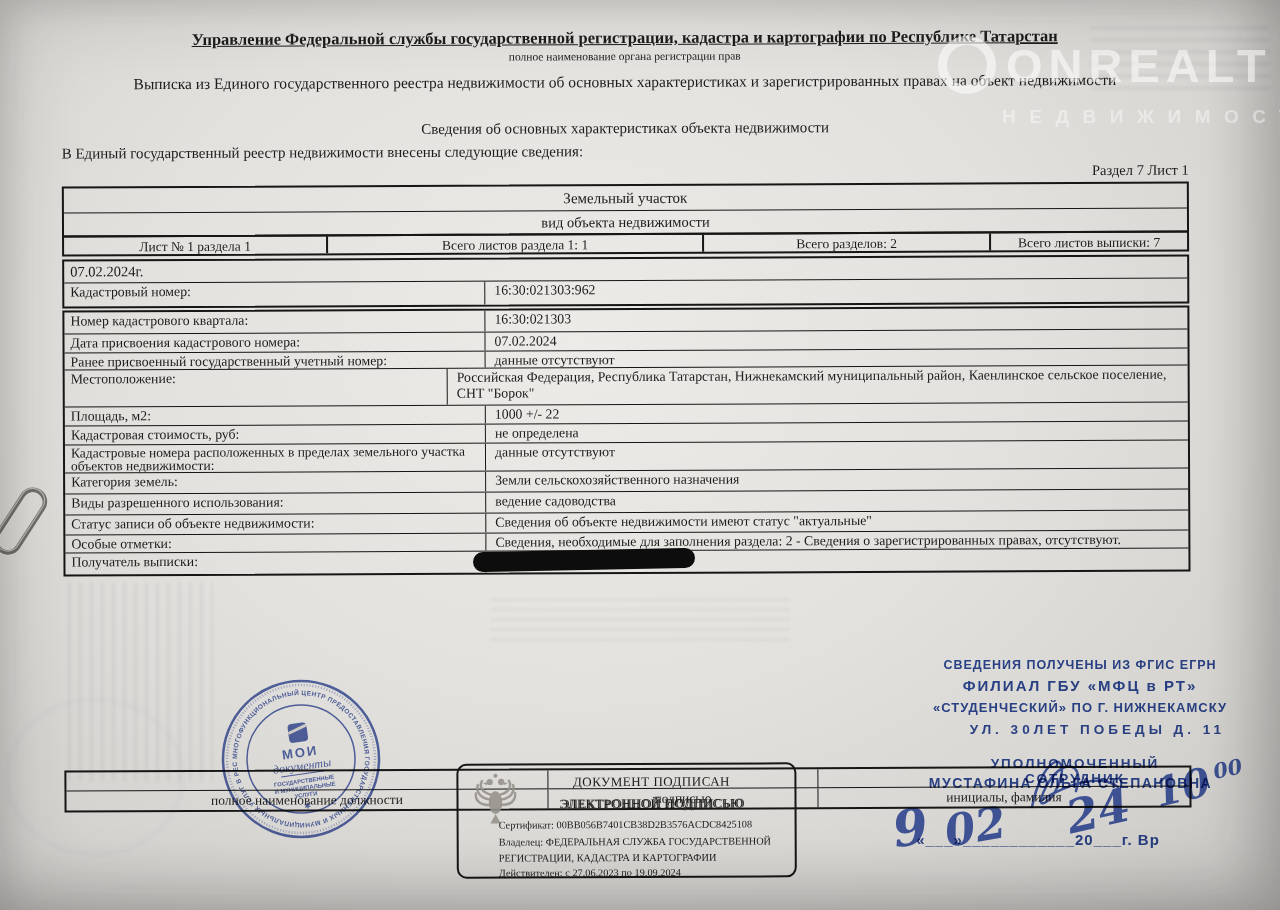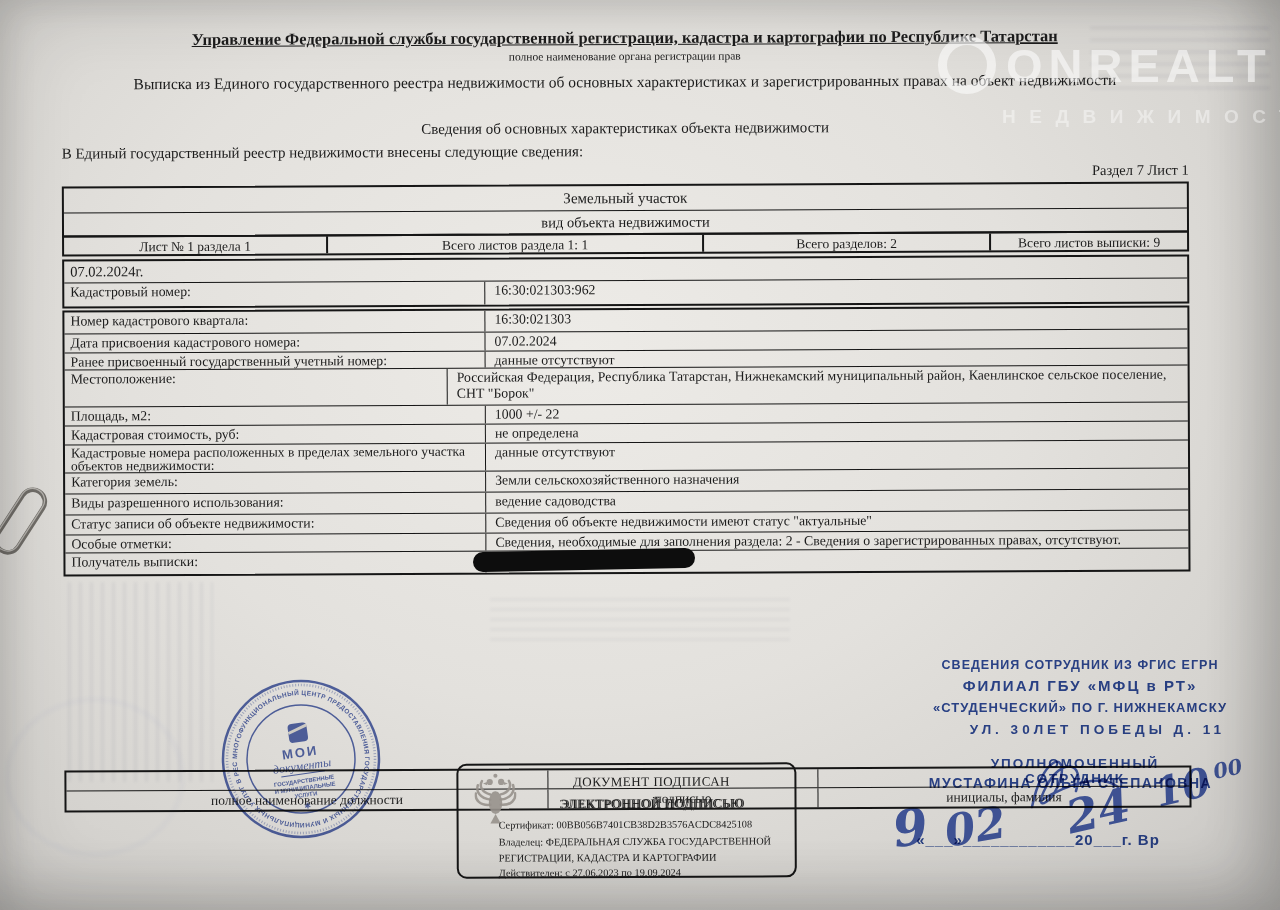--- a/index.html
+++ b/index.html
@@ -102,21 +102,21 @@
 
     <div class="tbox box1">
       <div class="c c1">Земельный участок</div>
       <div class="c c2">вид объекта недвижимости</div>
     </div>
 
     <div class="tbox cols4">
       <div class="cell w0">Лист № 1 раздела 1</div>
       <div class="cell w1">Всего листов раздела 1: 1</div>
       <div class="cell w2">Всего разделов: 2</div>
-      <div class="cell w3">Всего листов выписки: 9</div>
+      <div class="cell w3">Всего листов выписки: 7</div>
     </div>
 
     <div class="tbox box2">
       <div class="daterow">07.02.2024г.</div>
       <div class="trow first" style="height:23px">
         <div class="tcell label">Кадастровый номер:</div>
         <div class="tcell value">16:30:021303:962</div>
       </div>
     </div>
 
@@ -233,21 +233,21 @@
       <text x="86" y="84" text-anchor="middle" font-family="Liberation Sans, sans-serif" font-size="13" font-weight="bold" letter-spacing="2">МОИ</text>
       <text x="86" y="97" text-anchor="middle" font-family="Liberation Serif, serif" font-style="italic" font-size="12">документы</text>
       <line x1="64" y1="101" x2="108" y2="101" stroke="#3a51a5" stroke-width="1"></line>
       <text x="86" y="110" text-anchor="middle" font-family="Liberation Sans, sans-serif" font-size="5.8" font-weight="bold">ГОСУДАРСТВЕННЫЕ</text>
       <text x="86" y="117" text-anchor="middle" font-family="Liberation Sans, sans-serif" font-size="5.8" font-weight="bold">И МУНИЦИПАЛЬНЫЕ</text>
       <text x="86" y="124" text-anchor="middle" font-family="Liberation Sans, sans-serif" font-size="5.8" font-weight="bold">УСЛУГИ</text>
       <text x="86" y="136" text-anchor="middle" font-size="8">✱</text>
     </g>
   </svg>
 
-  <div class="stamp mfc1">СВЕДЕНИЯ СОТРУДНИК ИЗ ФГИС ЕГРН</div>
+  <div class="stamp mfc1">СВЕДЕНИЯ ПОЛУЧЕНЫ ИЗ ФГИС ЕГРН</div>
   <div class="stamp mfc2">ФИЛИАЛ ГБУ «МФЦ в РТ»</div>
   <div class="stamp mfc3">«СТУДЕНЧЕСКИЙ» ПО Г. НИЖНЕКАМСКУ</div>
   <div class="stamp mfc4">УЛ. 30ЛЕТ ПОБЕДЫ Д. 11</div>
   <div class="stamp officer-title">УПОЛНОМОЧЕННЫЙ СОТРУДНИК</div>
   <div class="stamp officer-name">МУСТАФИНА ОЛЬГА СТЕПАНОВНА</div>
   <div class="stamp date-line">«___»____________20___г. Вр</div>
 
   <svg class="abs handw" width="400" height="165" viewBox="0 0 400 165">
     <g fill="#3b55ae" font-family="DejaVu Serif, serif" font-style="italic" font-weight="bold" opacity="0.92">
       <text x="14" y="100" font-size="50" transform="rotate(-8 30 90)">9</text>

